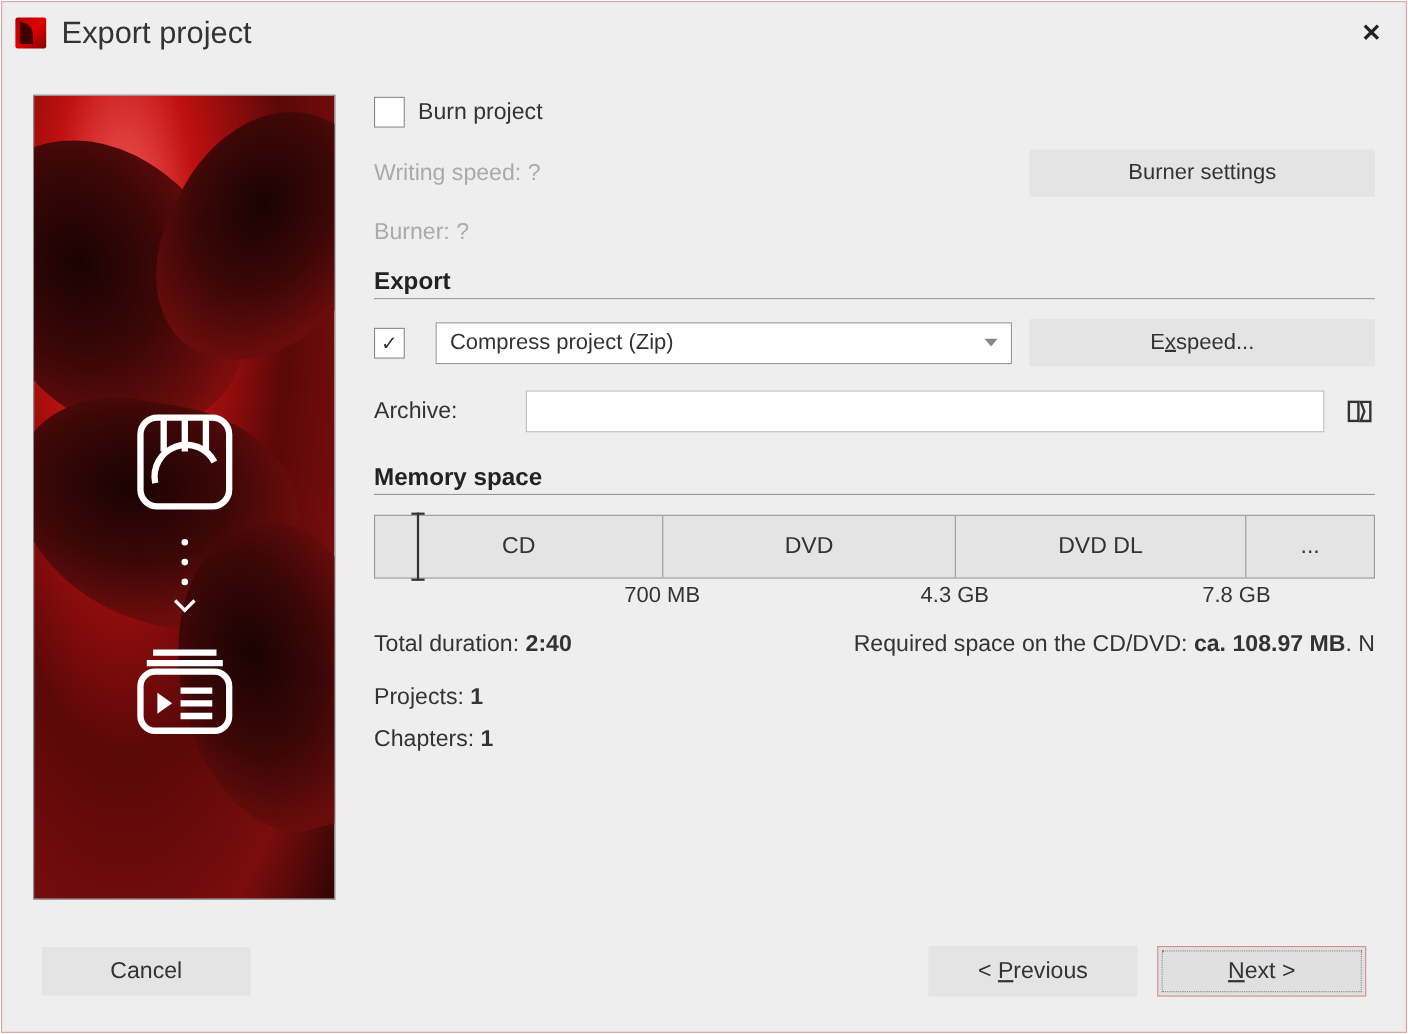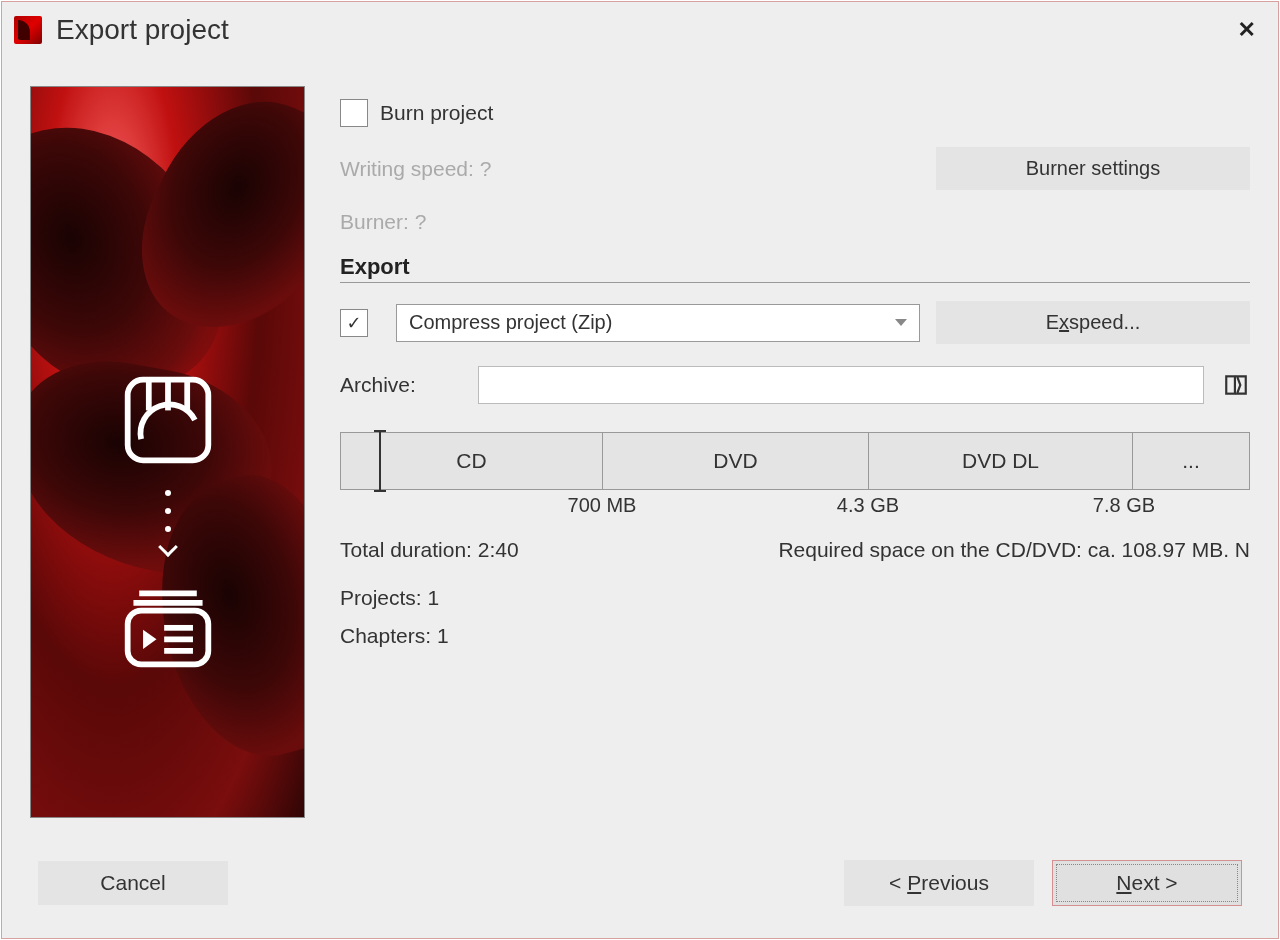--- a/index.html
+++ b/index.html
@@ -117,21 +117,21 @@
     color: #333;
   }
   .section-head {
     font-weight: 700;
     font-size: 22px;
     color: #222;
     padding-bottom: 2px;
     border-bottom: 1px solid #999;
     margin-bottom: 18px;
   }
-  .row { display: flex; align-items: center; margin-bottom: 20px; margin-top: 11px; }
+  .row { display: flex; align-items: center; margin-bottom: 20px; }
   .checkbox {
     width: 28px; height: 28px;
     border: 1px solid #888;
     background: #fff;
     margin-right: 12px;
     flex-shrink: 0;
     display: flex;
     align-items: center;
     justify-content: center;
     cursor: pointer;
@@ -232,21 +232,21 @@
     position: relative;
     height: 30px;
     margin-bottom: 14px;
     font-size: 20px;
   }
   .mem-lbl { position: absolute; transform: translateX(-50%); }
 
   .stats-row { display: flex; justify-content: space-between; margin-bottom: 10px; font-size: 21px;}
   .stats-left { }
   .stats-line { margin-bottom: 14px; }
-  .bold { font-weight: 400; text-align: center; }
+  .bold { font-weight: 700; text-align: center; }
 
   .footer {
     position: absolute;
     left: 36px; right: 36px; bottom: 32px;
     display: flex;
     justify-content: space-between;
     align-items: center;
   }
   .footer-right { display: flex; gap: 18px; }
   .btn-footer {
@@ -337,20 +337,21 @@
         <span class="label-archive">Archive:</span>
         <input class="text-input" value="" style="">
         <div class="browse-icon">
           <svg viewBox="0 0 24 24" width="26" height="26" fill="none" stroke="#333" stroke-width="2">
             <rect x="3" y="4" width="8" height="16"></rect>
             <path d="M 13 4 L 21 4 L 21 20 L 13 20 L 16 12 Z"></path>
           </svg>
         </div>
       </div>
 
+      <div class="section-head">Memory space</div>
       <div class="mem-bar">
         <div class="seg-marker"></div>
         <div class="mem-seg" style="width:262px">CD</div>
         <div class="mem-seg" style="width:266px">DVD</div>
         <div class="mem-seg" style="width:264px">DVD DL</div>
         <div class="mem-seg" style="flex:1;border-right:none">...</div>
       </div>
       <div class="mem-labels">
         <span class="mem-lbl" style="left:262px">700 MB</span>
         <span class="mem-lbl" style="left:528px">4.3 GB</span>

